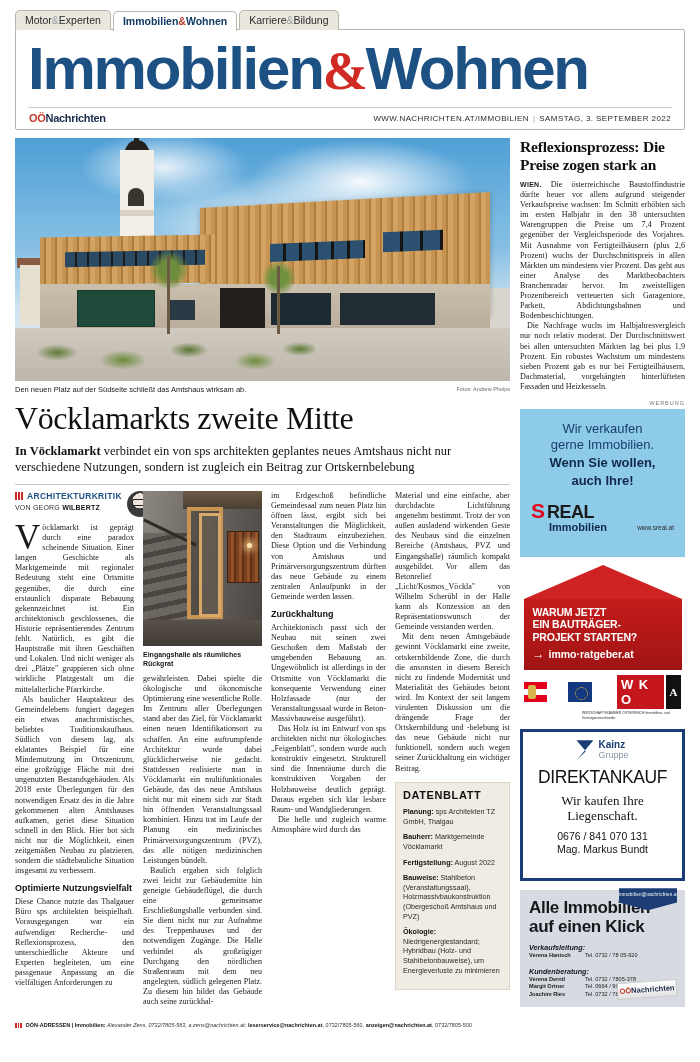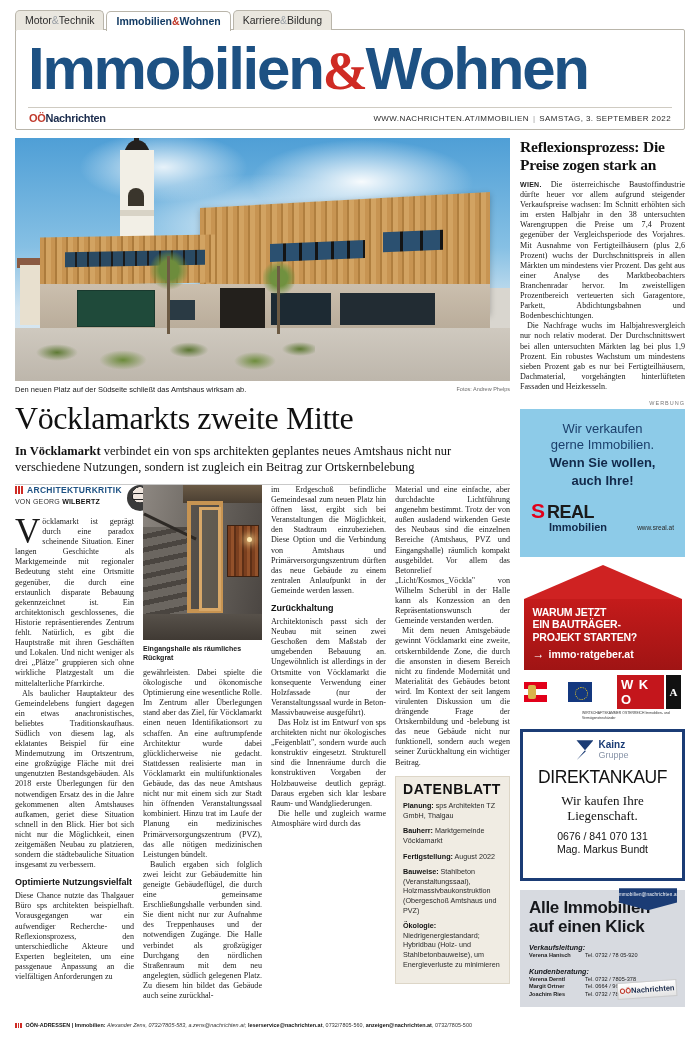--- a/index.html
+++ b/index.html
@@ -183,21 +183,21 @@
     font-size: 12.5px;
     line-height: 16px;
     margin-top: 7px;
     color: #111;
   }
   .deck b { font-weight: bold; }
 
   .rule-thin { border-top: 1px solid #c9c9c9; margin-top: 9px; }
 
   
-  .artcols { display:flex; gap: 9px; }
+  .artcols { display:flex; gap: 9px; margin-top: 6px; }
   .col { width: 119px; }
 
   .kicker-row { display:flex; align-items:center; gap:4px; }
   .kicker-bars { display:flex; gap:1px; }
   .kicker-bars i { display:block; width:2px; height:8px; background:#cf2b24;}
   .kicker {
     font-family:"Liberation Sans", sans-serif;
     font-size: 8.5px; font-weight:bold; letter-spacing:0.3px; color:#1d5183;
   }
   .byline {
@@ -279,21 +279,21 @@
   .datenblatt {
     background: #f0ece3;
     border: 1px solid #ddd6c7;
     padding: 8px 7px;
     margin-top: 8px;
     font-family:"Liberation Sans", sans-serif;
     font-size: 7.2px;
     line-height: 9.6px;
     color:#2a2a2a;
   }
-  .datenblatt h4 { font-size: 14px; letter-spacing:0.6px; margin-bottom:7px; color:#111;}
+  .datenblatt h4 { font-size: 11px; letter-spacing:0.6px; margin-bottom:7px; color:#111;}
   .datenblatt p { margin-bottom: 6px; }
   .datenblatt b { color:#111; }
 
   
   .rc-head {
     font-family:"Liberation Serif", serif;
     font-size: 15.5px; line-height: 18px; font-weight: bold; color:#111;
     letter-spacing:-0.2px;
   }
   .rc-body {
@@ -406,21 +406,21 @@
   .footer .em { font-style: italic; }
 </style>
 </head>
 <body>
 
 <div class="page">
 
   <div class="masthead">
     <div class="tabs">
       <div class="tab">
-        <span>Motor</span><span class="amp">&amp;</span><span>Technik</span>
+        <span>Motor</span><span class="amp">&amp;</span><span>Experten</span>
       </div>
       <div class="tab active">
         <span>Immobilien</span><span class="amp">&amp;</span><span>Wohnen</span>
       </div>
       <div class="tab">
         <span>Karriere</span><span class="amp">&amp;</span><span>Bildung</span>
       </div>
     </div>
 
     <div class="titlebox">

